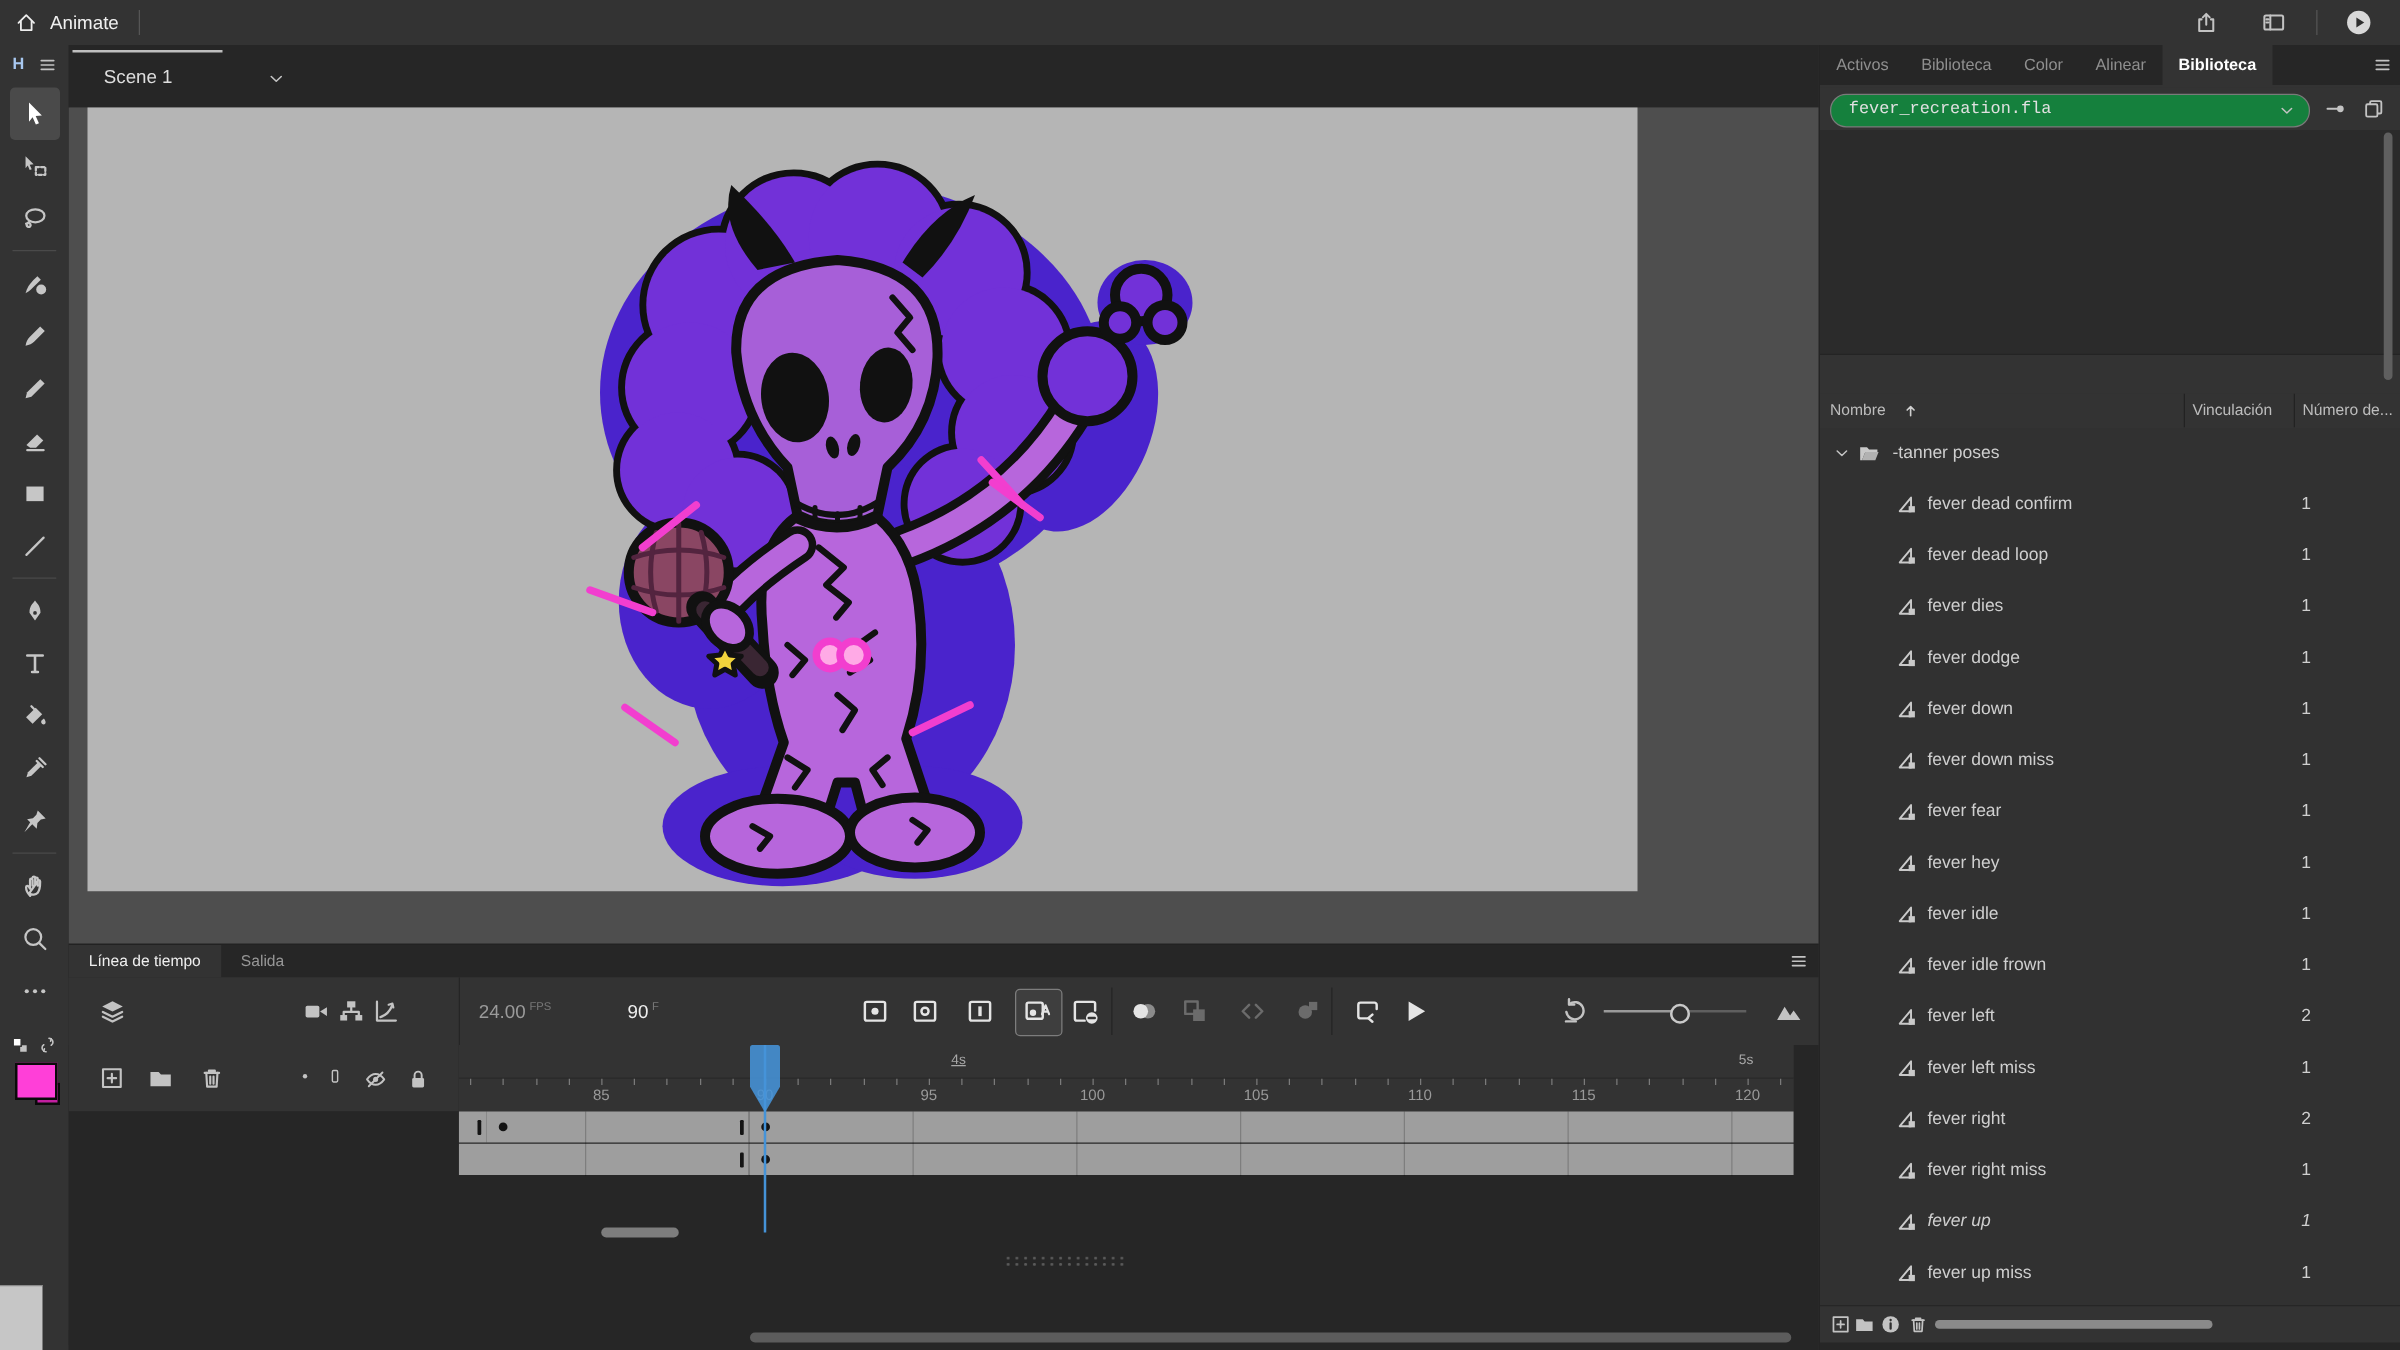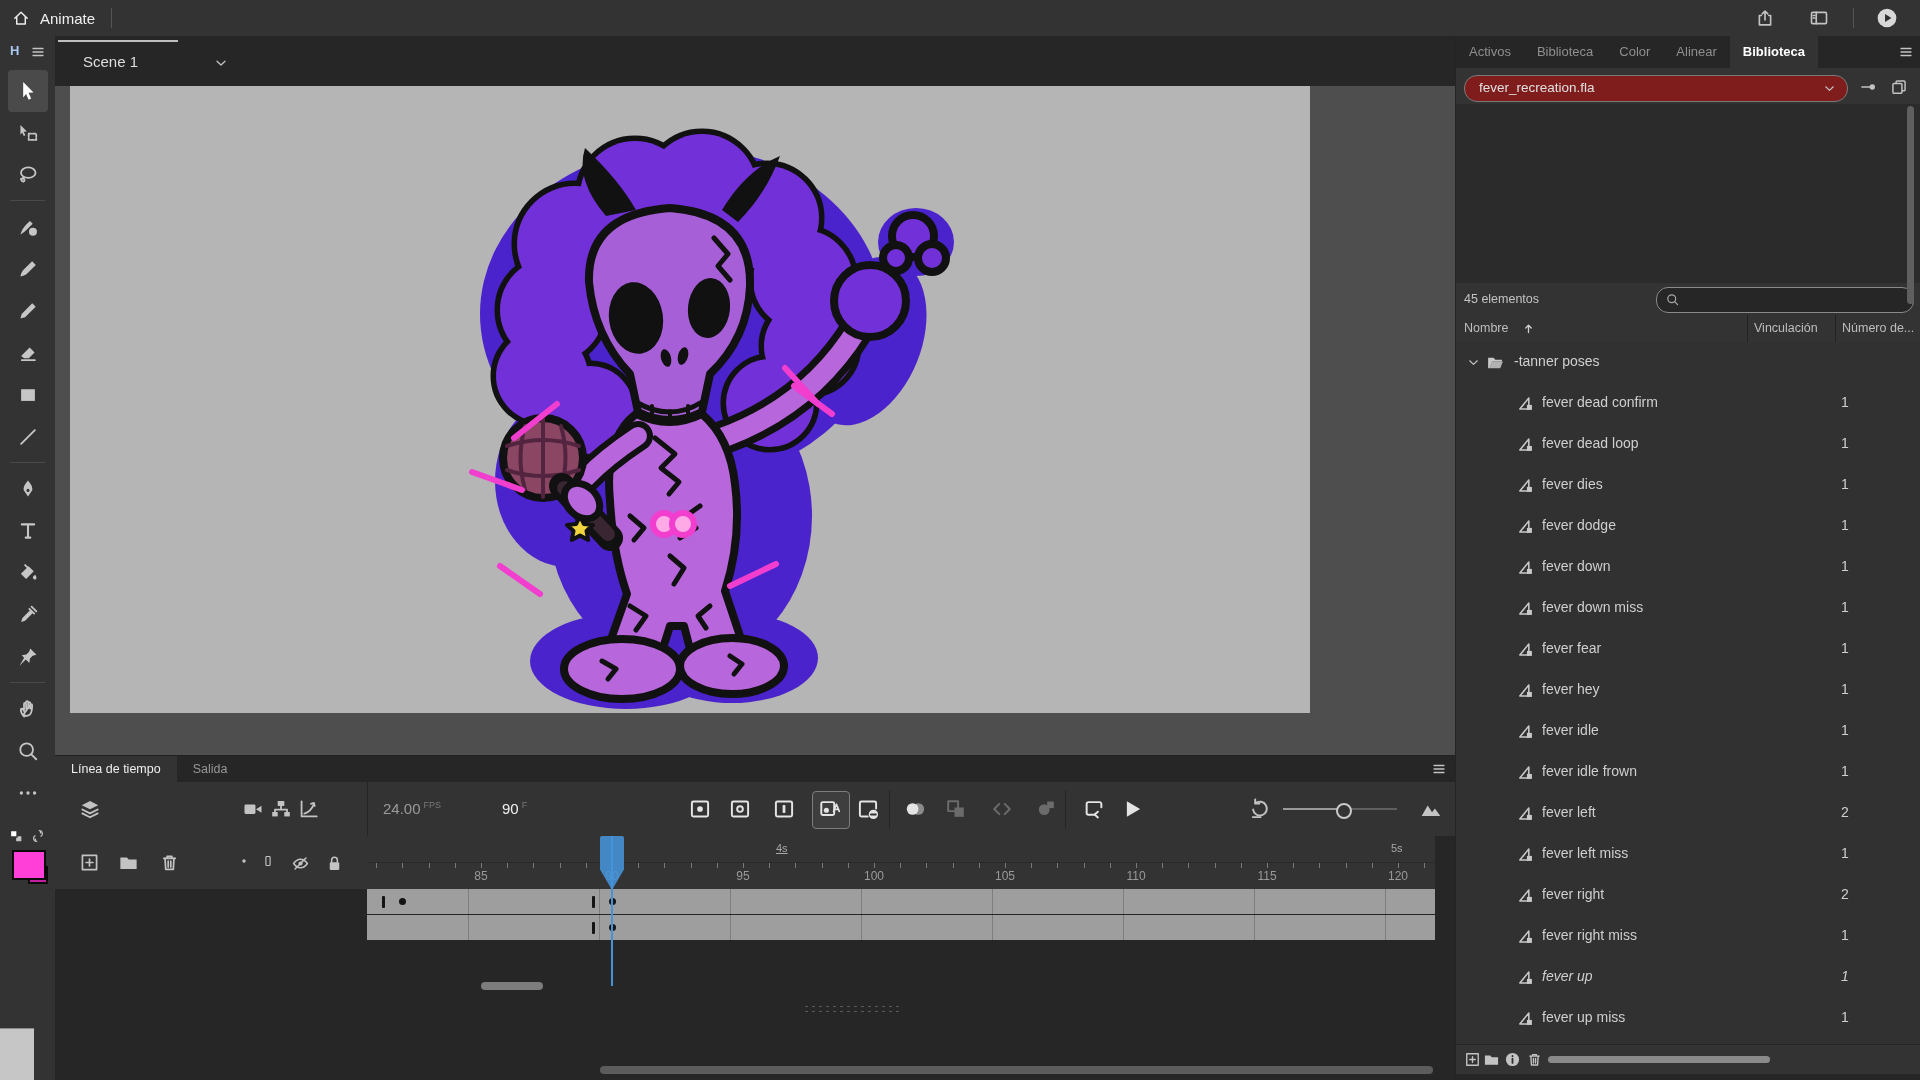--- a/index.html
+++ b/index.html
@@ -58,21 +58,21 @@
   #playhead-line{position:absolute;width:2px;background:var(--playhead);}
   #playhead-head{position:absolute;width:24px;height:54px;background:var(--playhead);opacity:.88;
                  clip-path:polygon(0 0,100% 0,100% 62%,50% 100%,0 62%);border-radius:2px;}
 
   
   #rightpanel{position:absolute;left:1455px;top:36px;width:465px;height:1044px;background:#333;border-left:1px solid #242424;}
   #libtabs{position:absolute;left:0;top:0;width:465px;height:32px;background:#262626;display:flex;}
   .libtab{padding:0 13px;line-height:32px;font-size:13px;color:#8f8f8f;white-space:nowrap;}
   .libtab.active{background:#333;color:#fff;font-weight:bold;}
   #docrow{position:absolute;left:0;top:34px;width:465px;height:34px;background:#333;}
-  #docselect{position:absolute;left:8px;top:5px;width:382px;height:25px;border:1px solid #7a7a7a;border-radius:13px;background:#7f1d1d;}
+  #docselect{position:absolute;left:8px;top:5px;width:382px;height:25px;border:1px solid #7a7a7a;border-radius:13px;background:#15803d;font-family:Liberation Mono, monospace;}
   #docselect .doctext{position:absolute;left:14px;top:4px;font-size:13.5px;color:#e0e0e0;}
   #libpreview{position:absolute;left:0;top:68px;width:465px;height:179px;background:#2b2b2b;border-bottom:1px solid #242424;}
   #countrow{position:absolute;left:0;top:247px;width:465px;height:32px;background:#333;}
   #searchbox{position:absolute;left:200px;top:4px;width:256px;height:24px;border:1px solid #8a8a8a;border-radius:12px;background:#262626;}
   #libcols{position:absolute;left:0;top:279px;width:465px;height:27px;background:#333;border-bottom:1px solid #3a3a3a;font-size:12.5px;color:#bdbdbd;}
   #liblist{position:absolute;left:0;top:306px;width:465px;height:702px;background:#313131;overflow:hidden;}
   .librow{position:absolute;left:0;width:465px;height:41px;}
   .librow .lbl{position:absolute;top:11px;font-size:14px;color:#cfcfcf;white-space:nowrap;}
   .librow .cnt{position:absolute;left:374px;top:11px;width:30px;text-align:center;font-size:14px;color:#cfcfcf;}
   #libbottom{position:absolute;left:0;top:1008px;width:465px;height:30px;background:#333;border-top:1px solid #262626;}
@@ -551,21 +551,21 @@
             </svg>
           </span>
           <span class="icw" style="left:270px;top:18px;width:19px;height:19px;">
             <svg class="ic" viewBox="0 0 16 16" fill="none" stroke="currentColor" stroke-width="1.3" stroke-linecap="round" stroke-linejoin="round">
               <rect x="4" y="7" width="8" height="6.4" rx="1" fill="currentColor" stroke="none"></rect>
               <path d="M5.6 7V5.2a2.4 2.4 0 0 1 4.8 0V7"></path>
             </svg>
           </span>
         </div>
         <div class="abs" style="left:312px;top:0;width:1068px;height:53px;background:#333;border-bottom:1px solid #222;overflow:hidden;">
-          <span class="sec-lab" style="left:409px;top:6px;text-decoration:underline;">4s</span>
+          <span class="sec-lab" style="left:394px;top:6px;text-decoration:underline;">4s</span>
           <span class="sec-lab" style="left:1024px;top:6px;">5s</span>
           <div class="abs" style="left:0;top:26px;width:1068px;height:1px;background:#2a2a2a;"></div>
           <div class="tick" style="left:9.199999999999989px;top:27px;"></div>
           <div class="tick" style="left:35.39999999999998px;top:27px;"></div>
           <div class="tick" style="left:61.60000000000002px;top:27px;"></div>
           <div class="tick" style="left:87.80000000000001px;top:27px;"></div>
           <div class="tick" style="left:114px;top:27px;"></div>
           <div class="tick" style="left:140.2px;top:27px;"></div>
           <div class="tick" style="left:166.39999999999998px;top:27px;"></div>
           <div class="tick" style="left:192.60000000000002px;top:27px;"></div>
@@ -678,31 +678,20 @@
       <span class="icw" style="left:434px;top:8px;width:18px;height:18px;">
           <svg class="ic" viewBox="0 0 16 16" fill="none" stroke="currentColor" stroke-width="1.3" stroke-linecap="round" stroke-linejoin="round">
             <rect x="5.4" y="2.6" width="8" height="8.8" rx="1"></rect>
             <rect x="2.6" y="4.8" width="8" height="8.8" rx="1" fill="#333"></rect>
           </svg>
         </span>
     </div>
 
     <div id="libpreview"></div>
 
-    <div id="countrow">
-      <span style="position:absolute;left:8px;top:9px;font-size:12.5px;color:#c3c3c3;">45 elementos</span>
-      <div id="searchbox">
-        <span class="icw" style="left:8px;top:4px;width:15px;height:15px;color:#a8a8a8;">
-            <svg class="ic" viewBox="0 0 16 16" fill="none" stroke="currentColor" stroke-width="1.3" stroke-linecap="round" stroke-linejoin="round">
-              <circle cx="7.2" cy="7.2" r="4.2"></circle>
-              <path d="M10.3 10.3 13.4 13.4"></path>
-            </svg>
-          </span>
-      </div>
-    </div>
 
     <div id="libcols">
       <span style="position:absolute;left:8px;top:6px;">Nombre</span>
       <span class="icw" style="left:66px;top:7px;width:13px;height:13px;color:#cfcfcf;">
           <svg class="ic" viewBox="0 0 16 16" fill="none" stroke="currentColor" stroke-width="1.3" stroke-linecap="round" stroke-linejoin="round">
             <path d="M8 13V4M4.6 7.4 8 4l3.4 3.4" stroke-width="1.6"></path>
           </svg>
         </span>
       <div class="abs" style="left:291px;top:0;width:1px;height:27px;background:#222;"></div>
       <span style="position:absolute;left:298px;top:6px;">Vinculación</span>

